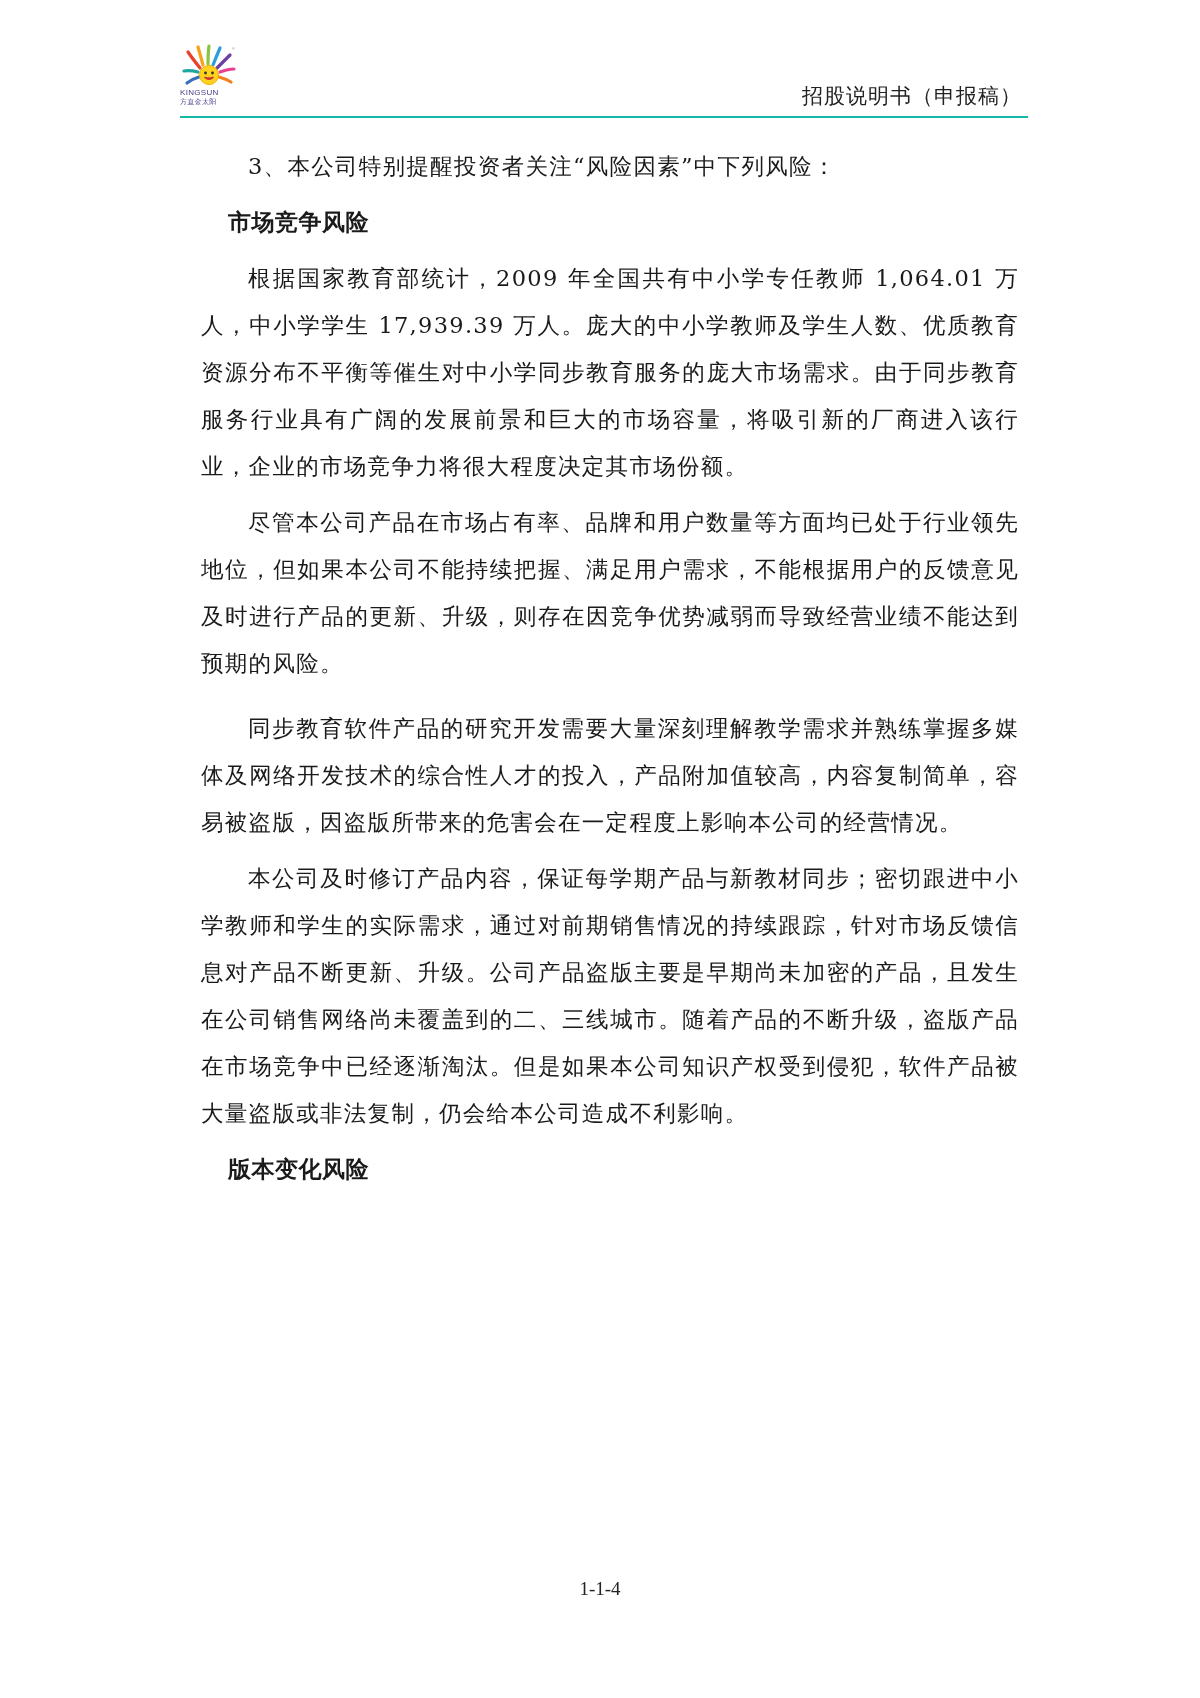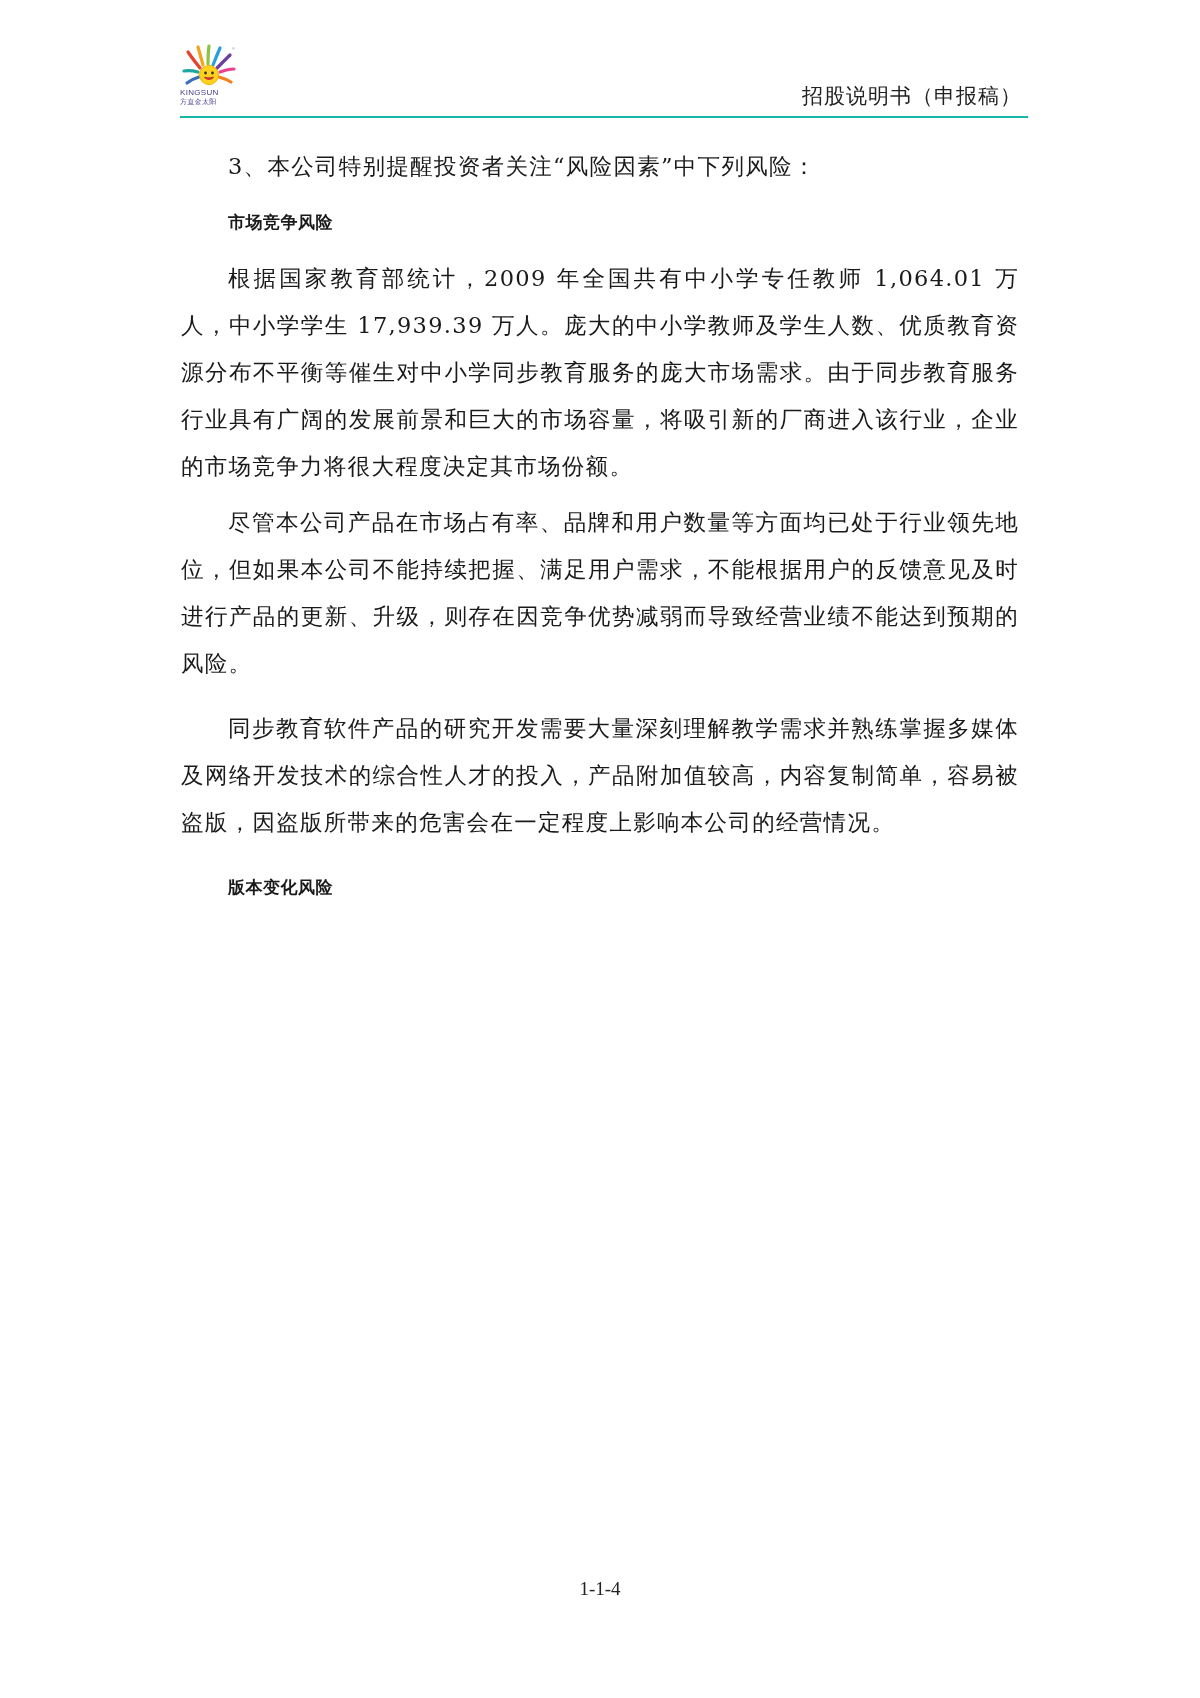--- a/index.html
+++ b/index.html
@@ -6,22 +6,22 @@
   body { width: 1200px; height: 1698px; position: relative; overflow: hidden;
          font-family: "DejaVu Serif", "Liberation Serif", serif; color: #1a1a1a; }
   .page { position: absolute; left: 0; top: 0; width: 1200px; height: 1698px; }
   .header { position: absolute; left: 180px; top: 44px; width: 848px; height: 72px; border-bottom: 2px solid #14b8a6; }
   .logo { position: absolute; left: 0; top: 0; width: 62px; height: 68px; }
   .logo svg { display: block; }
   .logo-text { position: absolute; left: 0; top: 44px; font-family: "Liberation Sans", sans-serif; font-size: 8px; color: #4b3a8a; letter-spacing: 0.3px; line-height: 9px; }
   .header-title { position: absolute; right: 6px; bottom: 6px; font-size: 21px; letter-spacing: 1px; color: #222; }
   .body { position: absolute; left: 181px; top: 143px; width: 838px; }
   .p { margin: 0; font-size: 22.5px; line-height: 47px; text-align: justify; letter-spacing: 1.3px; }
-  .indent { text-indent: 47px; }
-  .h { margin: 0; font-size: 17px; line-height: 47px; font-weight: bold; padding-left: 47px; font-family: Liberation Sans, sans-serif; letter-spacing: 0.5px; }
+  .indent { text-indent: 47px; margin-left: 20px; }
+  .h { margin: 0; font-size: 23px; line-height: 47px; font-weight: bold; padding-left: 47px; font-family: Liberation Sans, sans-serif; letter-spacing: 0.5px; }
   .gap { height: 9px; }
   .footer { position: absolute; left: 0; width: 1200px; top: 1578px; text-align: center; font-size: 19px; font-family: "Liberation Serif", serif; color: #222; }
 </style>
 </head>
 <body>
 
 <div class="page">
 
   <div class="header">
     <div class="logo">
@@ -58,20 +58,21 @@
     <h3 class="h">市场竞争风险</h3>
     <div class="gap"></div>
     <p class="p indent">根据国家教育部统计，2009 年全国共有中小学专任教师 1,064.01 万人，中小学学生 17,939.39 万人。庞大的中小学教师及学生人数、优质教育资源分布不平衡等催生对中小学同步教育服务的庞大市场需求。由于同步教育服务行业具有广阔的发展前景和巨大的市场容量，将吸引新的厂商进入该行业，企业的市场竞争力将很大程度决定其市场份额。</p>
     <div class="gap"></div>
     <p class="p indent">尽管本公司产品在市场占有率、品牌和用户数量等方面均已处于行业领先地位，但如果本公司不能持续把握、满足用户需求，不能根据用户的反馈意见及时进行产品的更新、升级，则存在因竞争优势减弱而导致经营业绩不能达到预期的风险。</p>
     <div class="gap"></div>
 
     <div class="gap"></div>
     <p class="p indent">同步教育软件产品的研究开发需要大量深刻理解教学需求并熟练掌握多媒体及网络开发技术的综合性人才的投入，产品附加值较高，内容复制简单，容易被盗版，因盗版所带来的危害会在一定程度上影响本公司的经营情况。</p>
     <div class="gap"></div>
+    <p class="p indent">本公司及时修订产品内容，保证每学期产品与新教材同步；密切跟进中小学教师和学生的实际需求，通过对前期销售情况的持续跟踪，针对市场反馈信息对产品不断更新、升级。公司产品盗版主要是早期尚未加密的产品，且发生在公司销售网络尚未覆盖到的二、三线城市。随着产品的不断升级，盗版产品在市场竞争中已经逐渐淘汰。但是如果本公司知识产权受到侵犯，软件产品被大量盗版或非法复制，仍会给本公司造成不利影响。</p>
     <div class="gap"></div>
 
     <h3 class="h">版本变化风险</h3>
     <div class="gap"></div>
   </div>
 
   <div class="footer">1-1-4</div>
 </div>
 
 </body></html>

